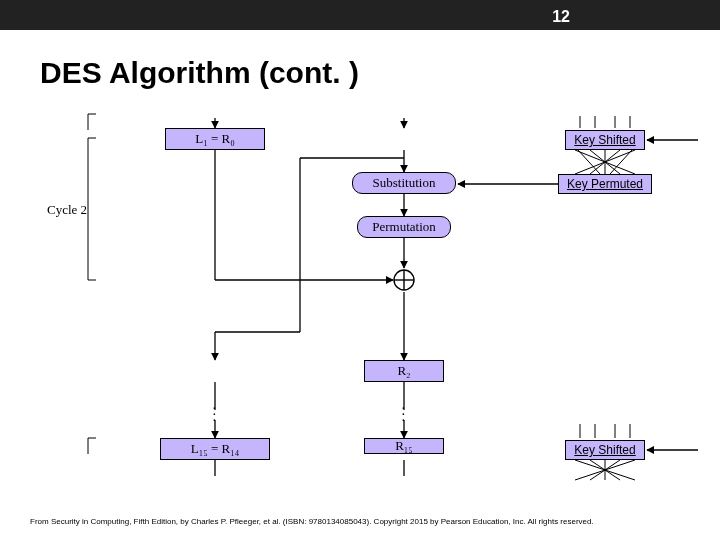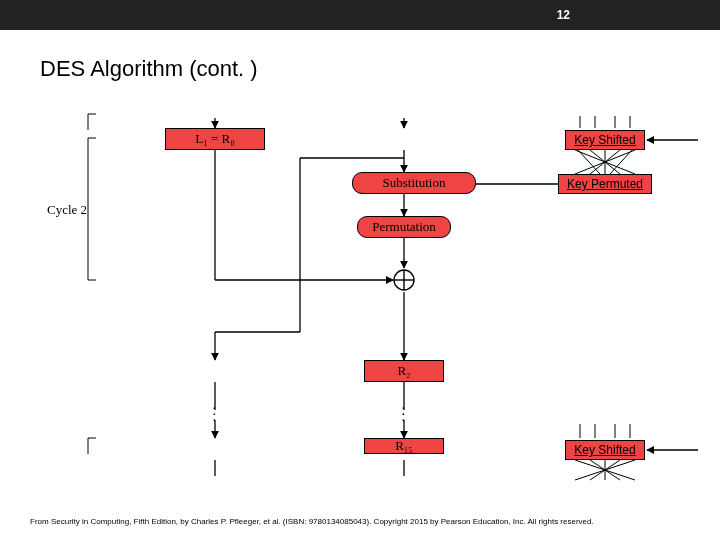--- a/index.html
+++ b/index.html
@@ -1,22 +1,22 @@
 <!DOCTYPE html>
 <html><head>
 <meta charset="utf-8">
 <style>
   * { box-sizing: border-box; margin: 0; padding: 0; }
   html, body { width: 720px; height: 540px; font-family: Arial, Helvetica, sans-serif; background: #fff; color: #000; }
   .slide { position: relative; width: 720px; height: 540px; }
-  .topbar { position: absolute; top: 0; left: 0; width: 720px; height: 30px; background: #222; color: #fff; font-size: 12px; font-weight: bold; }
+  .topbar { position: absolute; top: 0; left: 0; width: 720px; height: 30px; background: #222; color: #fff; font-size: 16px; font-weight: bold; }
   .topbar .pagenum { position: absolute; right: 150px; top: 8px; }
-  .title { position: absolute; left: 40px; top: 56px; font-size: 22px; font-weight: normal; text-align: center; }
+  .title { position: absolute; left: 40px; top: 56px; font-size: 30px; font-weight: bold; text-align: center; }
   .diagram { position: absolute; left: 0; top: 110px; width: 720px; height: 400px; }
-  .box { position: absolute; border: 1.5px solid #000; background: #ef4444; font-family: "Times New Roman", serif; font-size: 13px; text-align: center; display: flex; align-items: center; justify-content: center; }
+  .box { position: absolute; border: 1.5px solid #000; background: #c4b5fd; font-family: "Times New Roman", serif; font-size: 13px; text-align: center; display: flex; align-items: center; justify-content: center; }
   .roundbox { border-radius: 10px; }
   .keybox { font-family: Arial, sans-serif; font-size: 12px; text-decoration: underline; }
   .lbl { position: absolute; font-family: "Times New Roman", serif; font-size: 13px; }
   .xor { position: absolute; width: 22px; height: 22px; }
   .xor svg { width: 22px; height: 22px; display: block; }
   svg.wires { position: absolute; left: 0; top: 0; width: 720px; height: 400px; }
   .vdots { position: absolute; font-family: "Times New Roman", serif; font-size: 14px; letter-spacing: 0; line-height: 6px; }
   .footer { position: absolute; left: 30px; bottom: 14px; width: 660px; font-size: 8px; color: #000; }
   .footer .ital { }
 </style>
@@ -102,39 +102,40 @@
       <line x1="580" y1="314" x2="580" y2="328" stroke="#000" stroke-width="1"></line>
       <line x1="595" y1="314" x2="595" y2="328" stroke="#000" stroke-width="1"></line>
       <line x1="615" y1="314" x2="615" y2="328" stroke="#000" stroke-width="1"></line>
       <line x1="630" y1="314" x2="630" y2="328" stroke="#000" stroke-width="1"></line>
     </svg>
 
     <div class="lbl" style="left:32px; top:92px;margin-left:15px;">Cycle 2</div>
 
     <div class="box" style="left:165px; top:18px; width:100px; height:22px;">L₁ = R₀</div>
 
-    <div class="box roundbox" style="left:352px; top:62px; width:124px; height:22px;">Substitution</div>
+    <div class="box roundbox" style="left:352px; top:62px; width:104px; height:22px;">Substitution</div>
     <div class="box roundbox" style="left:357px; top:106px; width:94px; height:22px;">Permutation</div>
 
     <div class="xor" style="left:393px; top:159px;">
       <svg viewBox="0 0 22 22">
           <circle cx="11" cy="11" r="10" fill="#fff" stroke="#000" stroke-width="1.4"></circle>
           <line x1="11" y1="1" x2="11" y2="21" stroke="#000" stroke-width="1.4"></line>
           <line x1="1" y1="11" x2="21" y2="11" stroke="#000" stroke-width="1.4"></line>
         </svg>
     </div>
 
     <div class="box keybox" style="left:565px; top:20px; width:80px; height:20px;">Key Shifted</div>
     <div class="box keybox" style="left:558px; top:64px; width:94px; height:20px;">Key Permuted</div>
 
     <div class="box" style="left:364px; top:250px; width:80px; height:22px;">R₂</div>
 
     <div class="vdots" style="left:212px; top:296px;">·<br>·<br>·</div>
     <div class="vdots" style="left:401px; top:296px;">·<br>·<br>·</div>
 
+    <div class="box" style="left:160px; top:328px; width:110px; height:22px;">L₁₅ = R₁₄</div>
     <div class="box" style="left:364px; top:328px; width:80px; height:16px;">R₁₅</div>
 
     <div class="box keybox" style="left:565px; top:330px; width:80px; height:20px;">Key Shifted</div>
 
   </div>
 
   <div class="footer">
     <span>From </span><span class="ital">Security in Computing, Fifth Edition</span><span>, by Charles P. Pfleeger, et al. (ISBN: 9780134085043). Copyright 2015 by Pearson Education, Inc. All rights reserved.</span>
   </div>
 </div>

